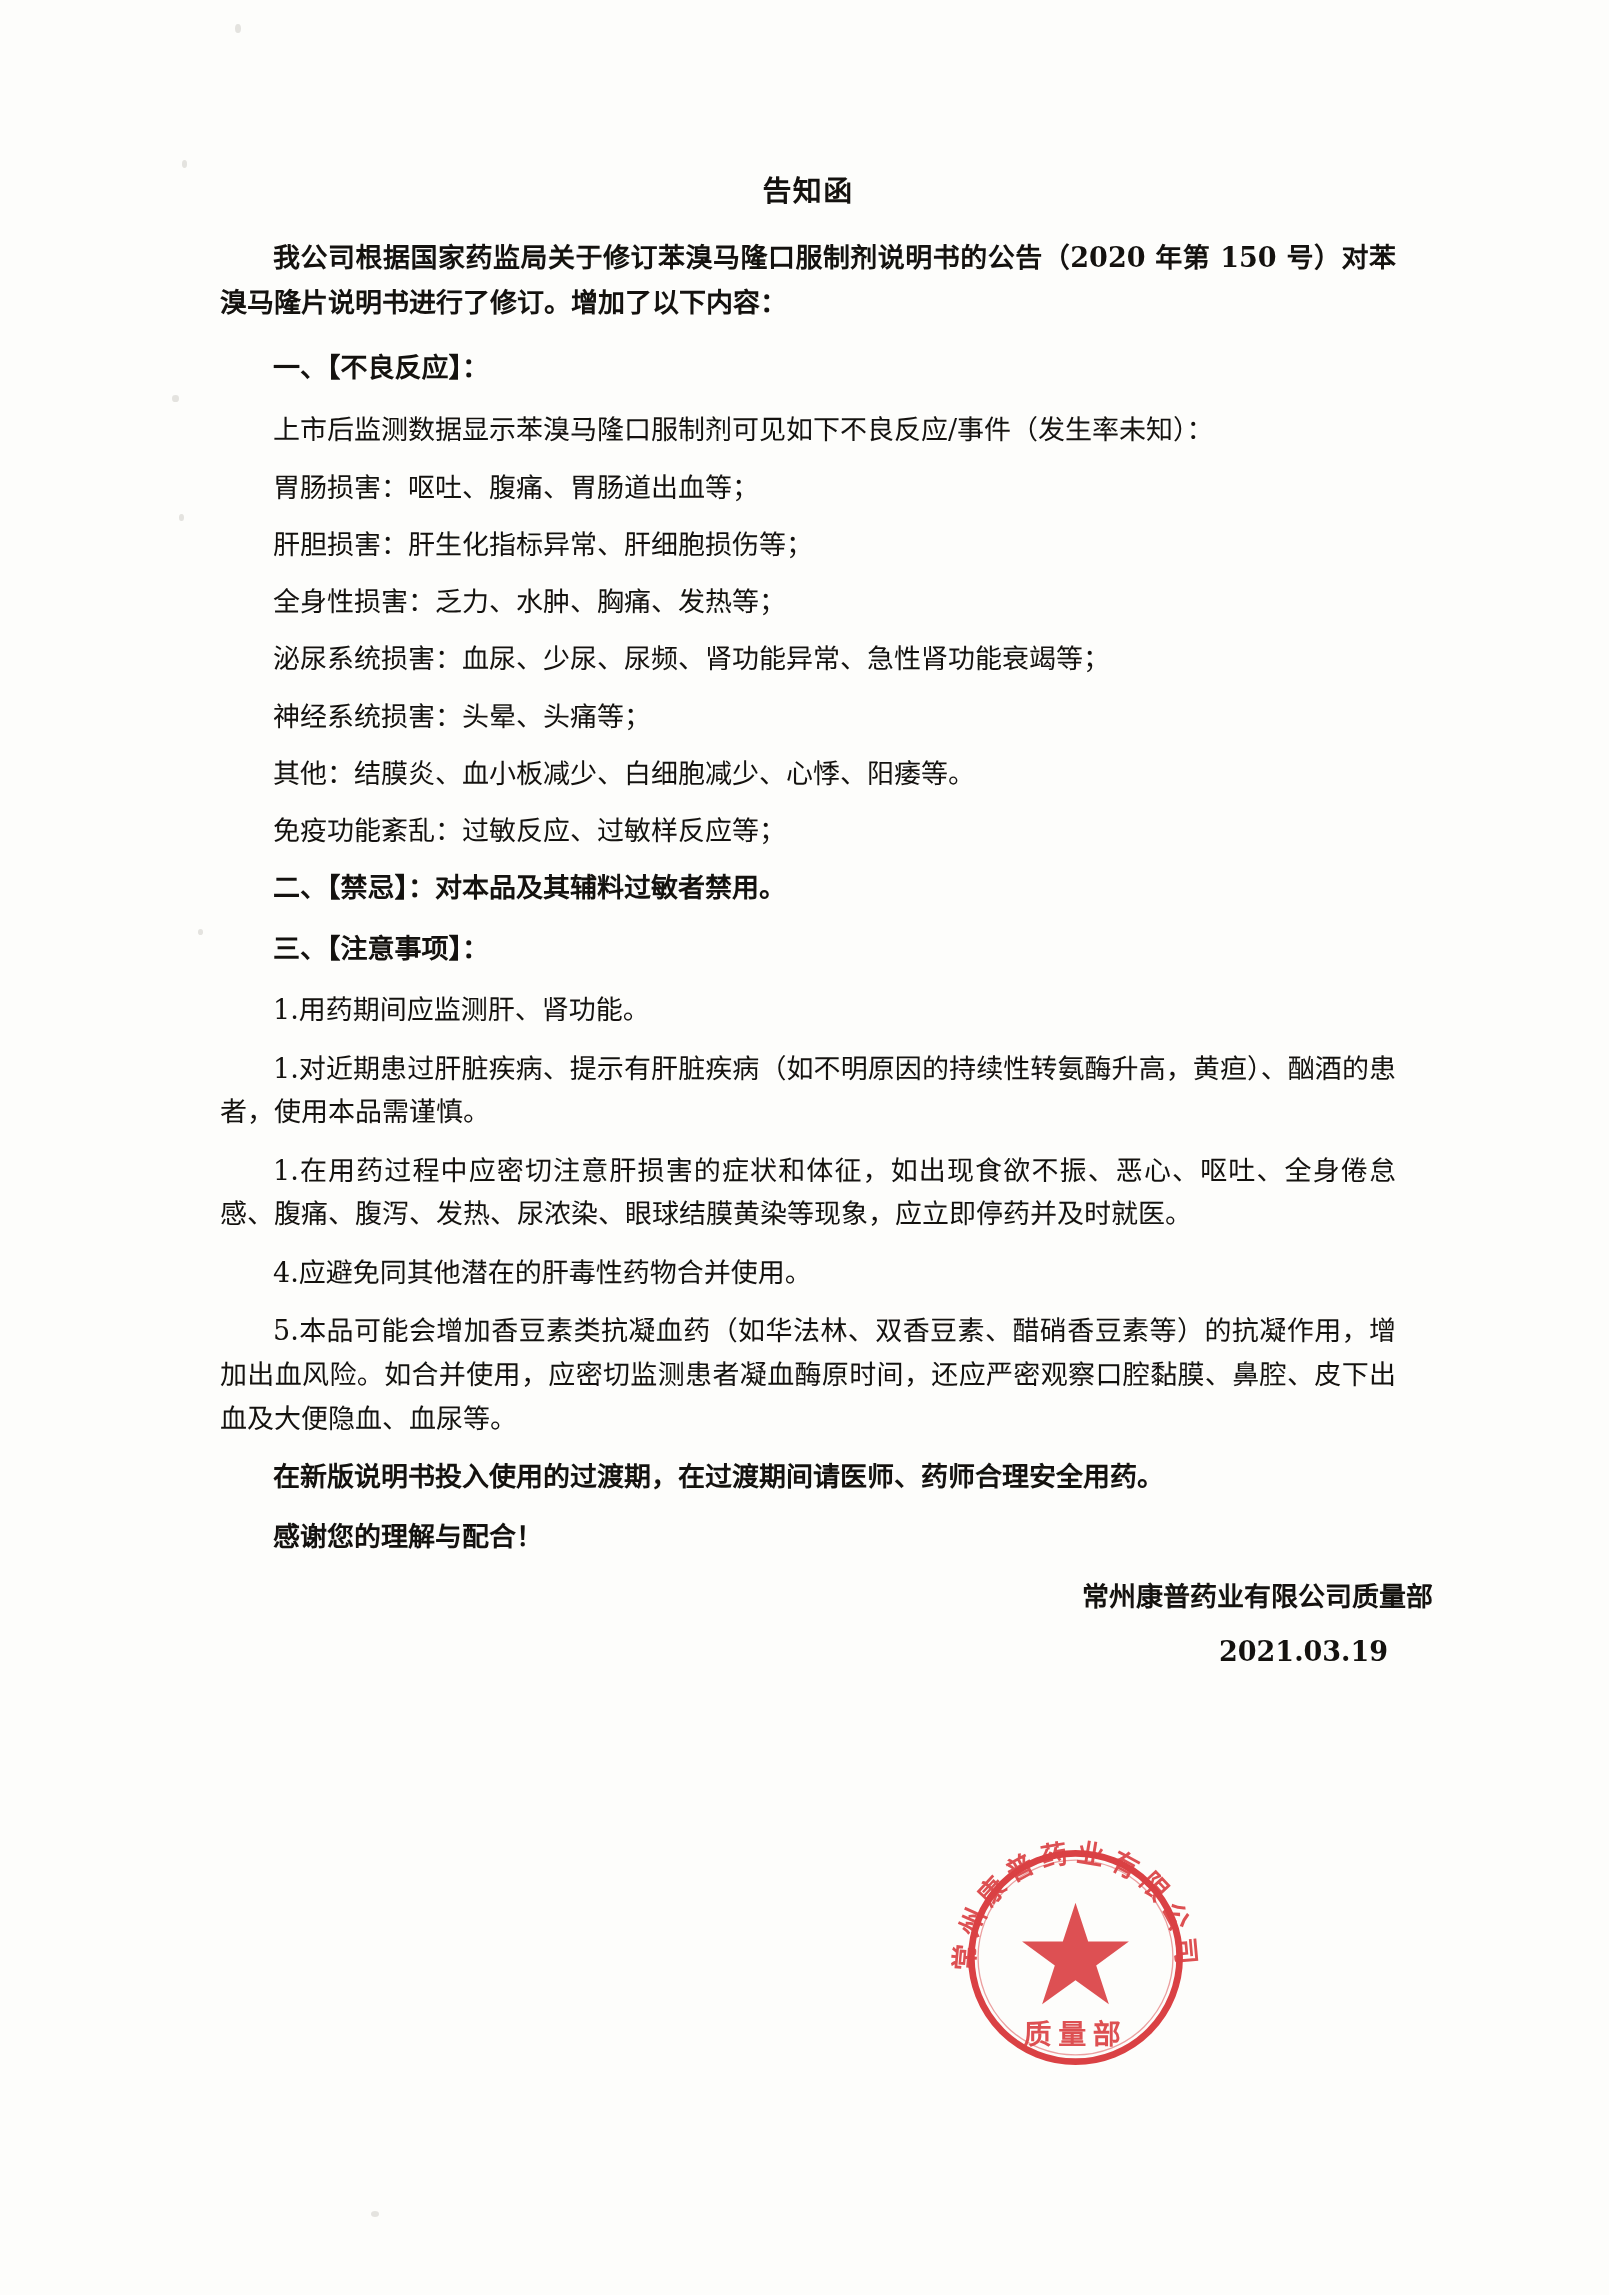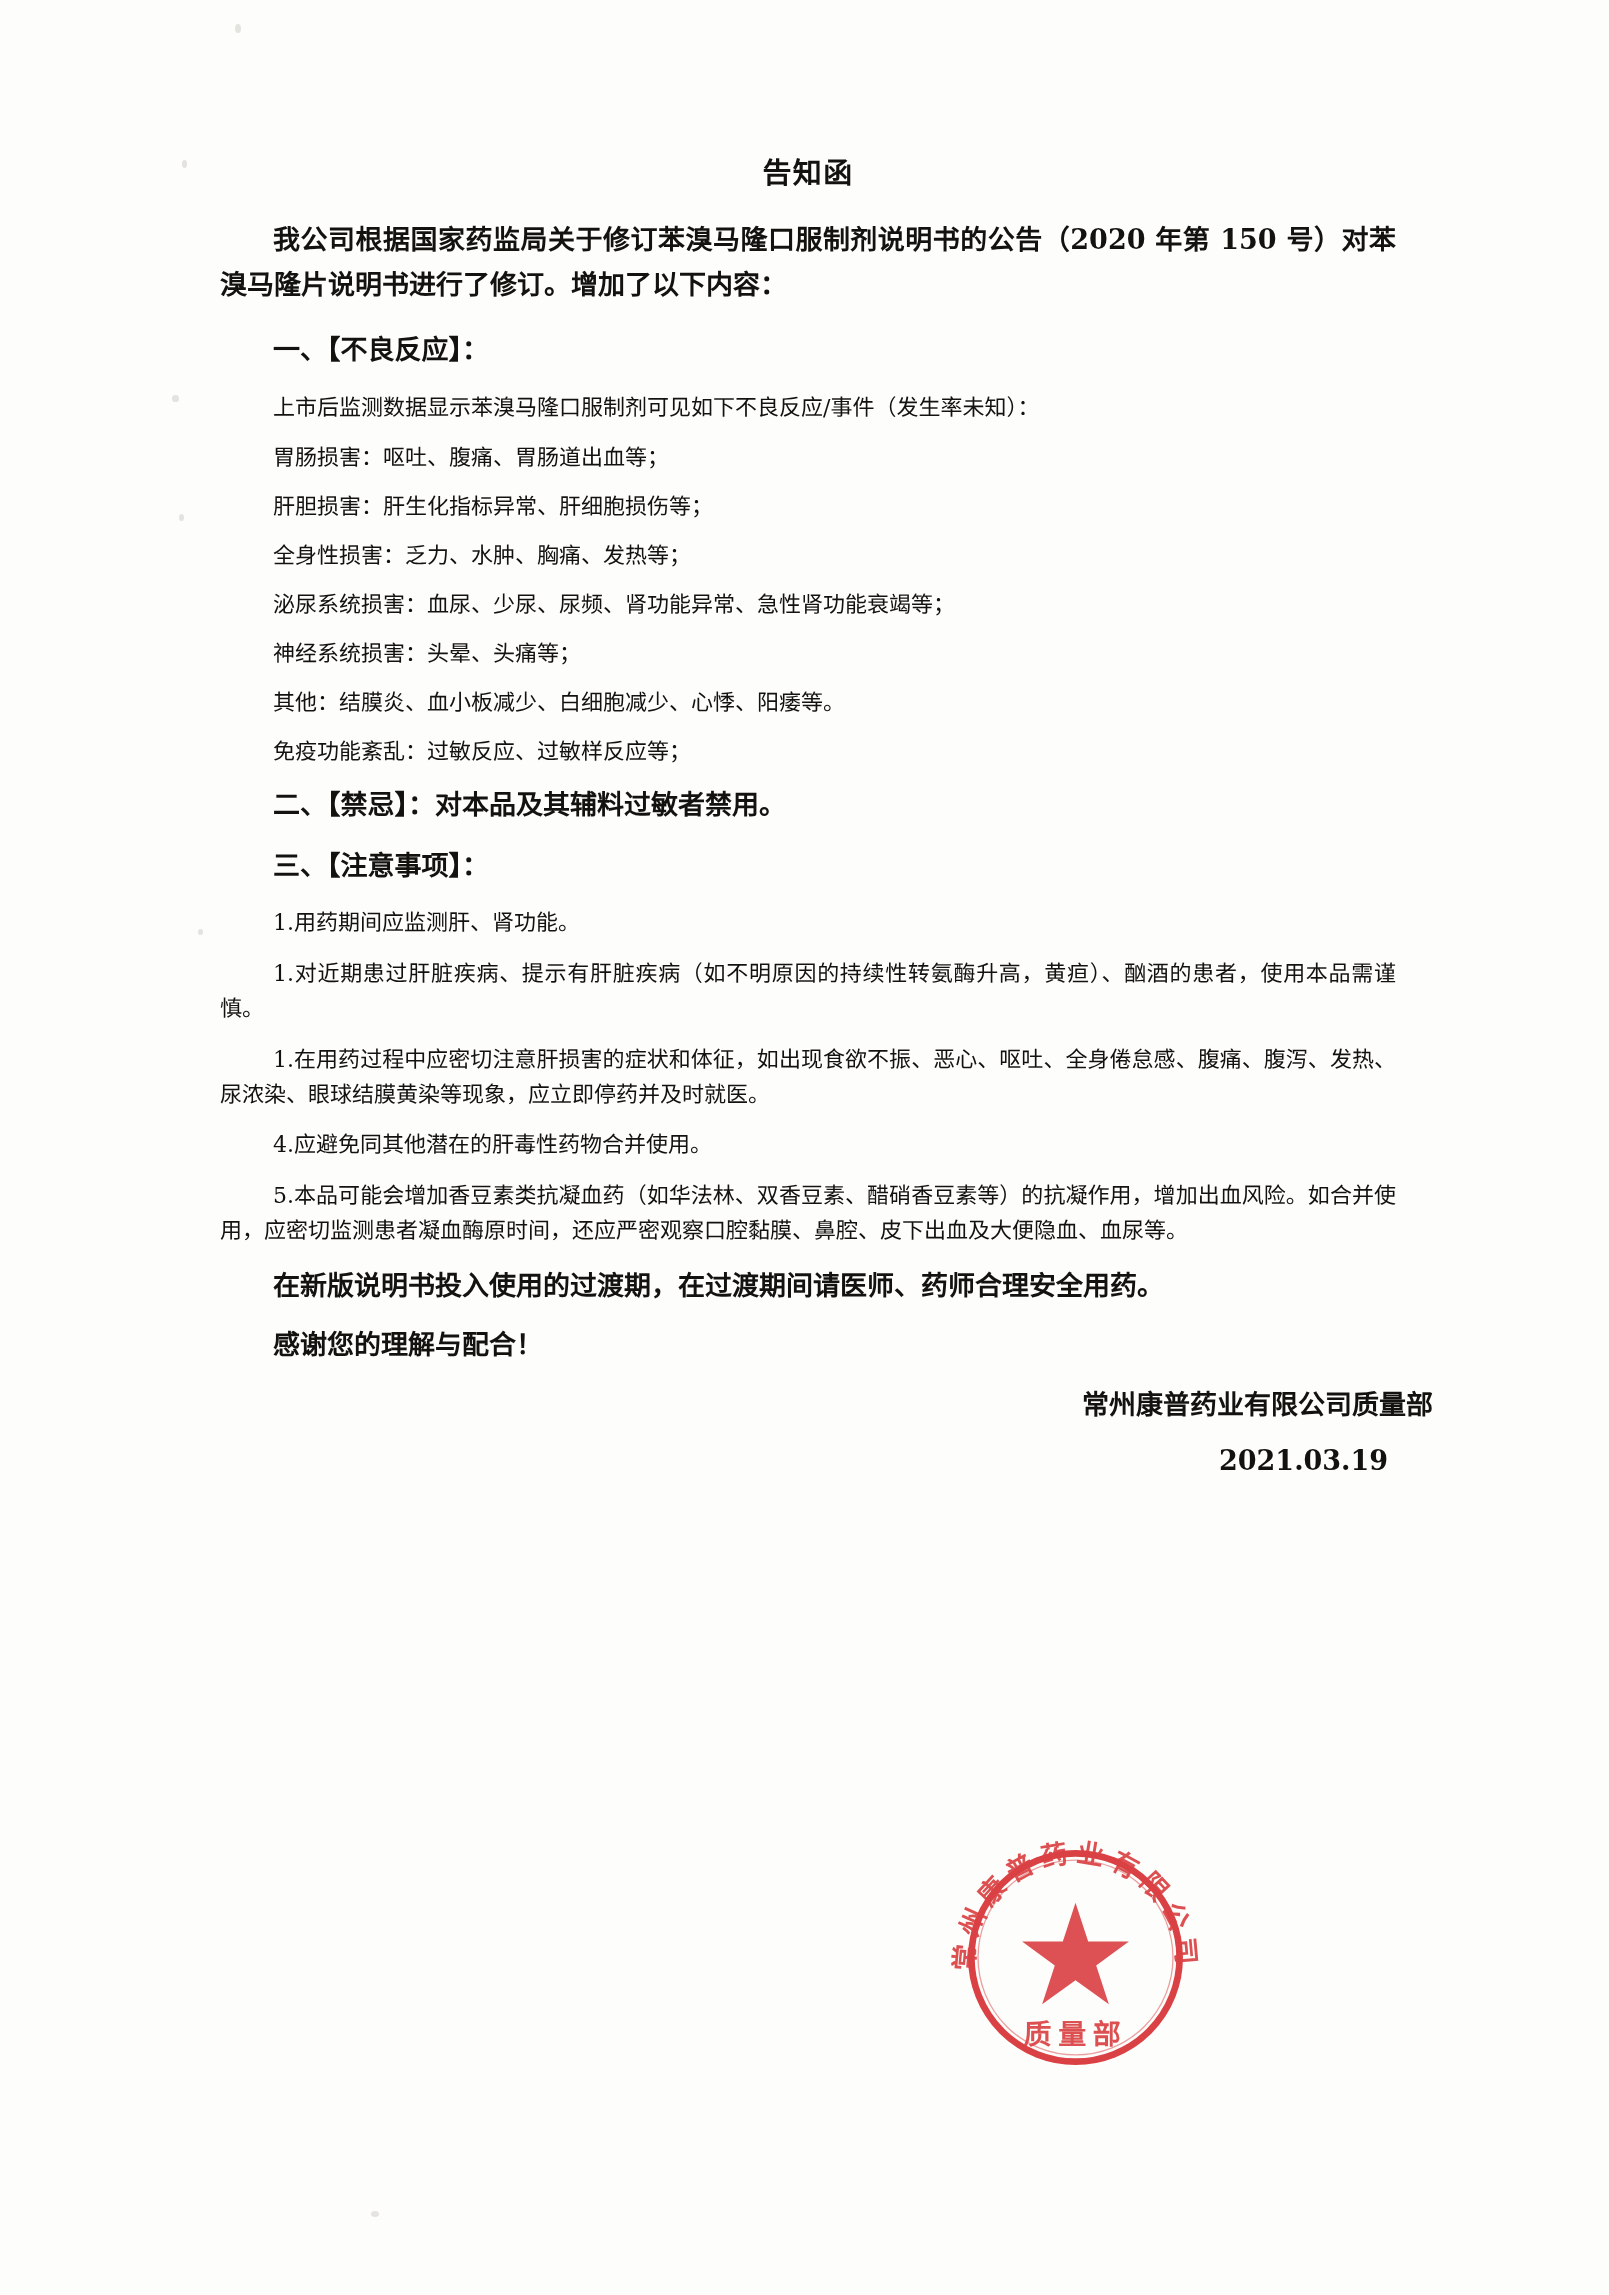--- a/index.html
+++ b/index.html
@@ -26,36 +26,36 @@
   .speck {
     position: absolute;
     background: #cfcec9;
     border-radius: 50%;
     opacity: 0.55;
   }
 
   .content {
     position: absolute;
     left: 220px;
-    top: 149px;
+    top: 167px;
     width: 1176px;
   }
 
   .doc-title {
     text-align: center;
     font-size: 29px;
     font-weight: 700;
     letter-spacing: 1.3px;
     margin-bottom: 27px;
     font-family: "DejaVu Serif", "Liberation Serif", serif;
   }
 
   p {
     margin: 0 0 16px 0;
-    font-size: 22px;
+    font-size: 27px;
     line-height: 1.62;
     text-align: justify;
     font-family: "DejaVu Serif", "Liberation Serif", serif;
     color: #14120f;
   }
 
   .lead {
     font-weight: 700;
     font-size: 27px;
     line-height: 1.65;

